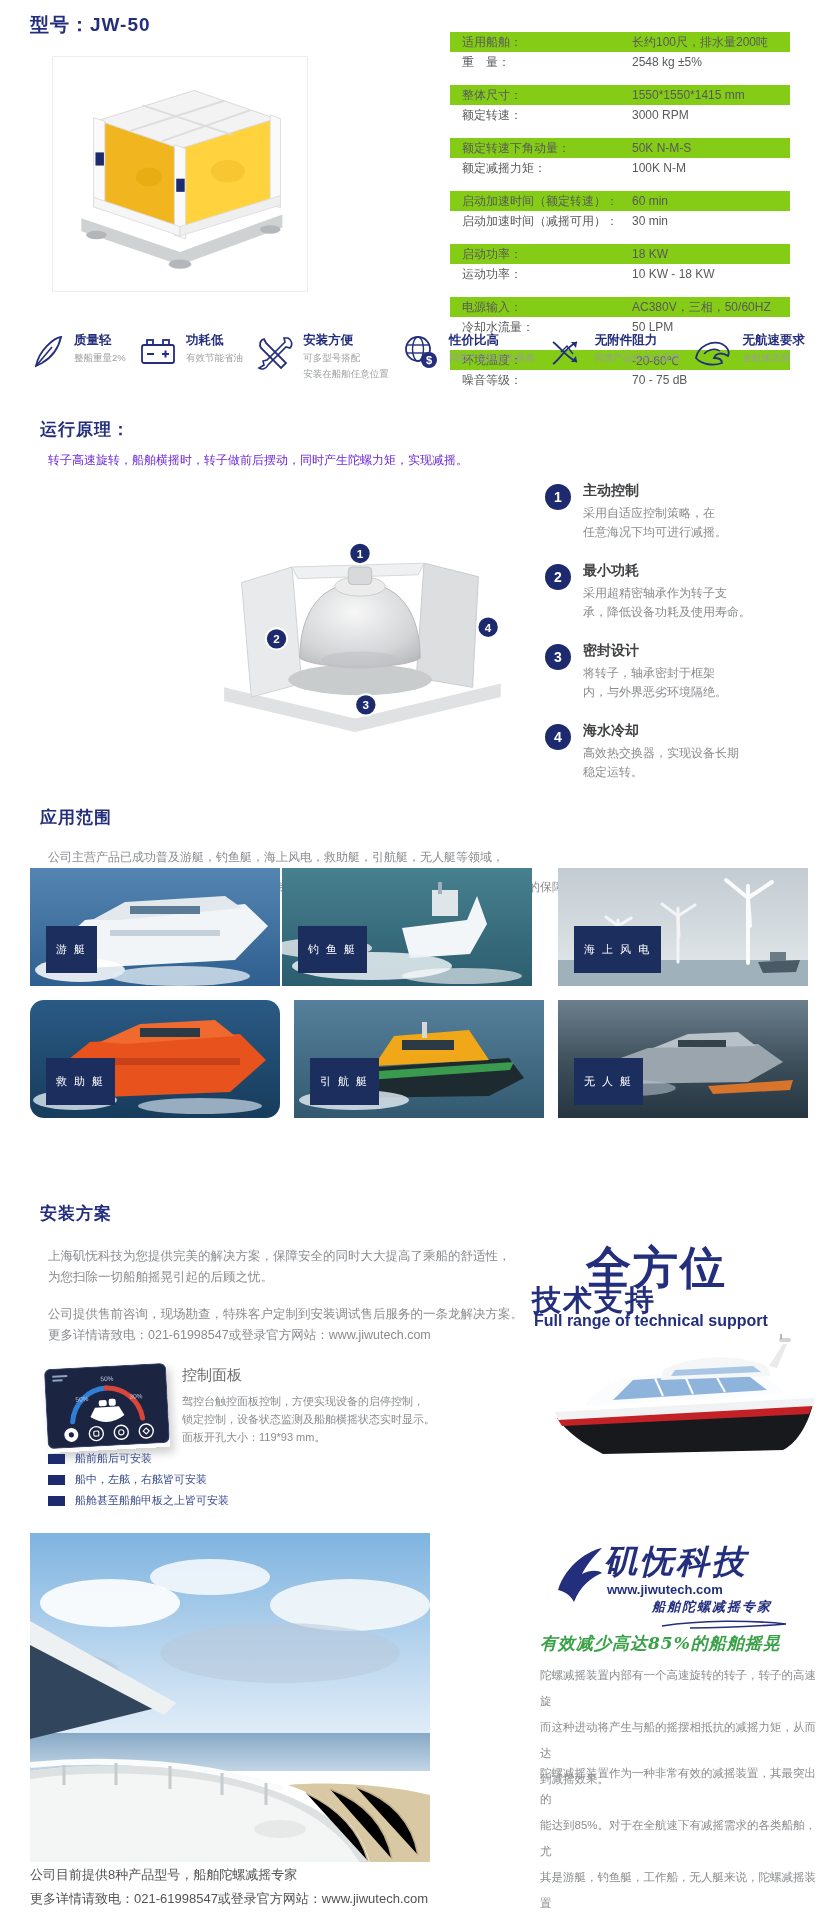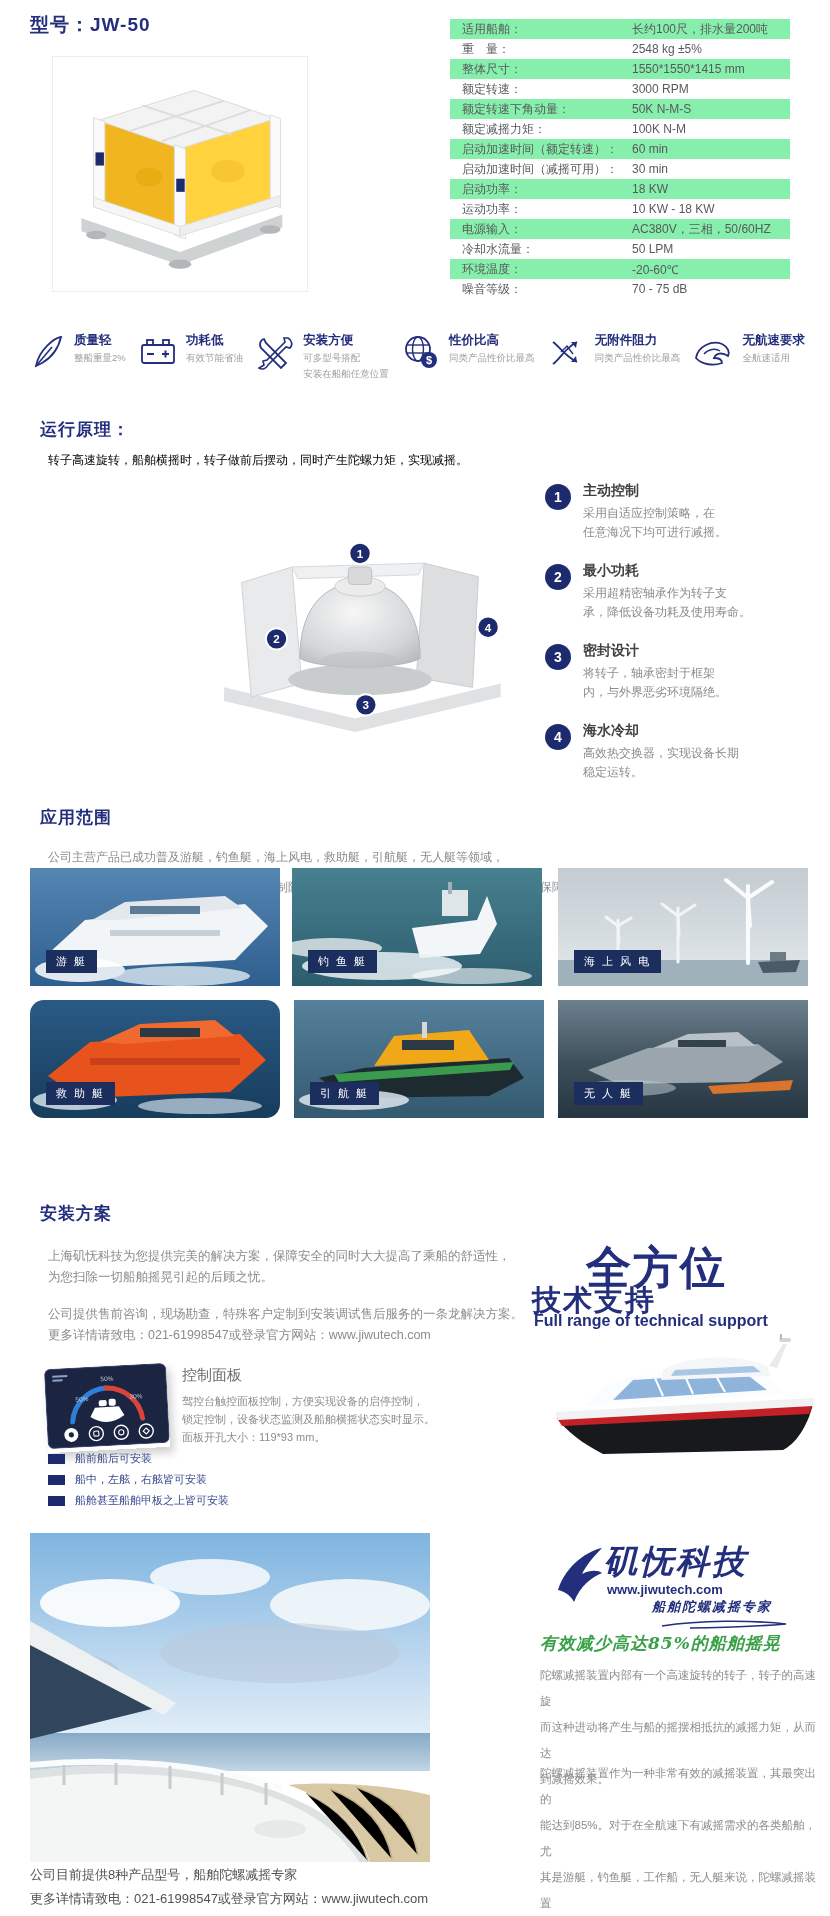--- a/index.html
+++ b/index.html
@@ -6,50 +6,50 @@
   #page{position:relative;width:830px;height:1916px;background:#ffffff;overflow:hidden;
         font-family:"Liberation Sans",sans-serif;color:#58595b;}
   .abs{position:absolute;}
 
   
   .model-title{left:30px;top:12px;font-size:19px;font-weight:bold;color:#232e7d;letter-spacing:1px;}
   .product-box{left:52px;top:56px;width:254px;height:234px;border:1px solid #ededed;background:#fff;
                display:flex;align-items:center;justify-content:center;}
   .spec-table{left:450px;top:19px;width:340px;}
   .spec-row{display:flex;height:20px;align-items:center;font-size:12px;color:#58595b;}
-  .spec-row.alt{background:#86efac;}
+  .spec-row.alt{background:#84cc16;margin-top:13px;}
   .spec-label{width:170px;padding-left:12px;}
   .spec-value{flex:1;}
 
   
   .features{left:30px;top:332px;width:775px;display:flex;justify-content:space-between;}
   .feature{display:flex;align-items:flex-start;}
   .feature svg{flex:0 0 auto;margin-right:8px;}
   .f-title{font-size:12.5px;font-weight:bold;color:#232e7d;}
   .f-cap{font-size:9.5px;color:#9b9da0;margin-top:3px;white-space:nowrap;}
 
   
   .sec-h{font-size:17px;font-weight:bold;color:#232e7d;letter-spacing:1px;}
   .principle-h{left:40px;top:418px;}
-  .principle-intro{left:48px;top:452px;font-size:12px;color:#000000;}
+  .principle-intro{left:48px;top:452px;font-size:12px;color:#6d28d9;}
   .diagram{left:195px;top:492px;}
   .callouts{left:545px;top:482px;width:275px;}
   .callout{display:flex;margin-bottom:20px;}
   .c-badge{flex:0 0 26px;width:26px;height:26px;border-radius:50%;background:#1d2b6e;color:#fff;
            font-size:14px;font-weight:bold;display:flex;align-items:center;justify-content:center;margin-right:12px;margin-top:2px;}
   .c-title{font-size:14px;font-weight:bold;color:#414244;margin-bottom:4px;}
   .c-line{font-size:12px;color:#8a8c8f;line-height:19px;}
 
   
   .apps-h{left:40px;top:806px;}
   .apps-intro{left:48px;top:842px;font-size:12px;color:#8a8c8f;line-height:30px;}
   .tile{position:absolute;width:250px;height:118px;overflow:hidden;}
   .tile svg{position:absolute;left:0;top:0;width:100%;height:100%;}
   .tile-badge{position:absolute;left:16px;bottom:13px;background:#1c2e5e;color:#ffffff;
-              font-size:11px;padding:4px 10px;letter-spacing:2px;}
+              font-size:11px;padding:16px 10px;letter-spacing:2px;}
 
   
   .inst-h{left:40px;top:1202px;}
   .inst-p{font-size:12.5px;color:#8a8c8f;line-height:21px;}
   .inst-p1{left:48px;top:1246px;}
   .inst-p2{left:48px;top:1304px;}
   .panel-device{left:46px;top:1366px;transform:rotate(-3deg);box-shadow:4px 6px 8px rgba(0,0,0,.18);}
   .panel-title{left:182px;top:1366px;font-size:15px;color:#6a6c6f;}
   .panel-lines{left:182px;top:1392px;font-size:11px;color:#8a8c8f;line-height:18px;}
   .bullets{left:48px;top:1448px;}
@@ -337,21 +337,21 @@
       <rect width="250" height="118" fill="url(#sea1)"></rect>
       <polygon points="20,84 55,52 215,36 238,58 205,92 58,100" fill="#f2f5f7"></polygon>
       <polygon points="62,52 95,34 195,28 212,40 90,52" fill="#e2e8ec"></polygon>
       <rect x="100" y="38" width="70" height="8" fill="#5c7b96"></rect>
       <rect x="80" y="62" width="110" height="6" fill="#c6d0d8"></rect>
       <ellipse cx="50" cy="102" rx="45" ry="12" fill="#ffffff" opacity="0.85"></ellipse>
       <ellipse cx="150" cy="108" rx="70" ry="10" fill="#dfeaf2" opacity="0.8"></ellipse>
     </svg>
     <span class="tile-badge">游 艇</span>
   </div>
-  <div class="tile" style="left:292px;top:868px;">
+  <div class="tile" style="left:282px;top:868px;">
     <svg viewBox="0 0 250 118" preserveAspectRatio="none">
       <defs>
           <linearGradient id="sea2" x1="0" y1="0" x2="0" y2="1">
             <stop offset="0%" stop-color="#47808f"></stop>
             <stop offset="100%" stop-color="#2c5d6e"></stop>
           </linearGradient>
         </defs>
       <rect width="250" height="118" fill="url(#sea2)"></rect>
       <polygon points="120,60 185,52 195,28 205,56 188,86 128,90" fill="#f3f6f8"></polygon>
       <rect x="150" y="22" width="26" height="26" fill="#dfe6ea"></rect>

